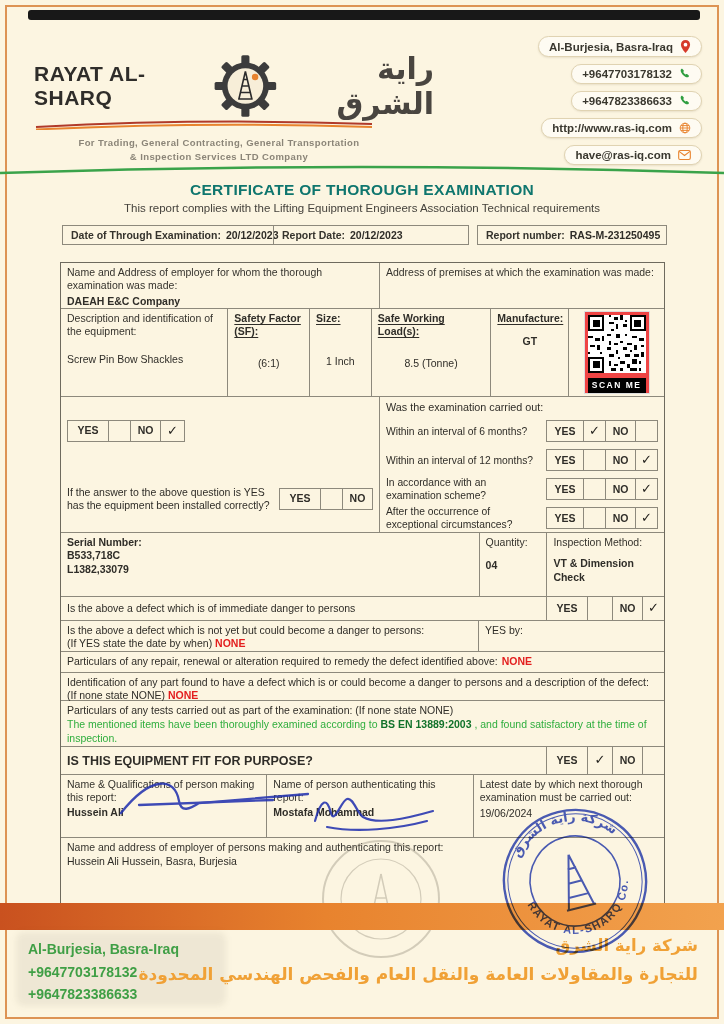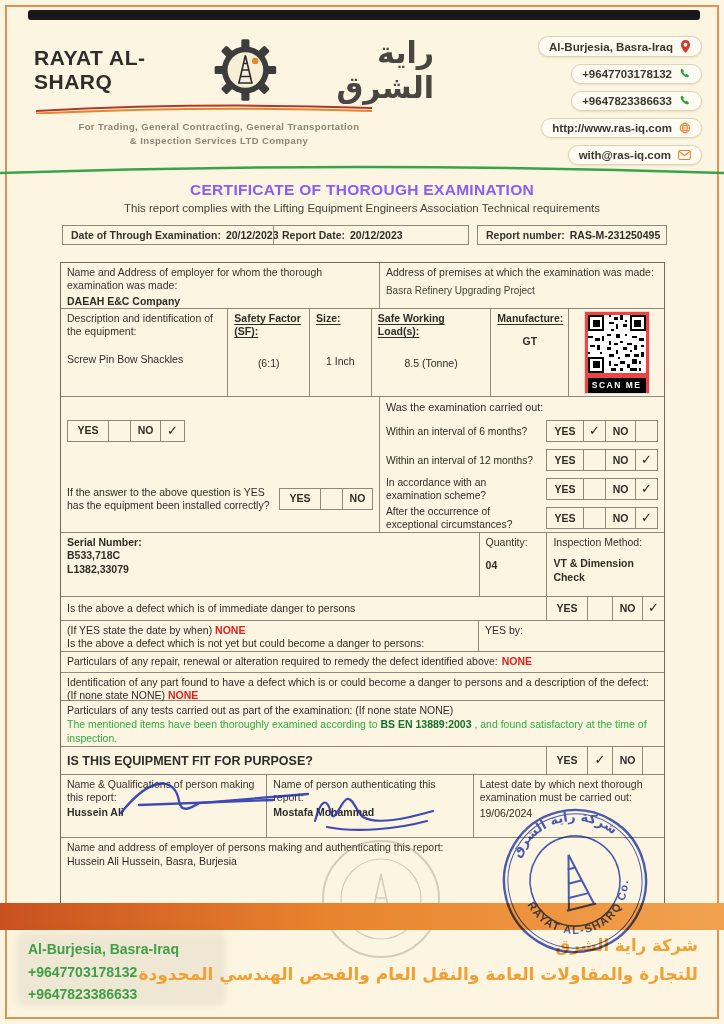--- a/index.html
+++ b/index.html
@@ -3,32 +3,32 @@
 <meta charset="utf-8">
 <style>
   *{margin:0;padding:0;box-sizing:border-box;}
   html,body{background:#e9e1cb;}
   body{font-family:"Liberation Sans","DejaVu Sans",sans-serif;}
   .page{position:relative;width:724px;height:1024px;background:#fcf5e1;overflow:hidden;color:#2f2d28;margin:0 auto;}
   .frame{position:absolute;inset:5px;border:2px solid #dd9354;pointer-events:none;z-index:2;}
   .topbar{position:absolute;left:28px;top:10px;width:672px;height:10px;background:#181818;border-radius:3px;z-index:3;}
 
   
-  .hdr-left{position:absolute;left:34px;top:34px;width:400px;z-index:3;}
+  .hdr-left{position:absolute;left:34px;top:50px;width:400px;z-index:3;}
   .logo-row{display:flex;align-items:center;gap:8px;}
   .co-en{font-size:21px;font-weight:800;color:#2f2d2a;letter-spacing:.5px;}
   .co-ar{font-size:30px;font-weight:700;color:#494540;font-family:"DejaVu Sans",sans-serif;direction:rtl;}
   .swoosh{display:block;margin-top:-4px;}
   .tagline{margin-top:6px;text-align:center;width:370px;font-size:9.5px;color:#8b8578;letter-spacing:.4px;font-weight:600;line-height:1.5;}
   .hdr-right{position:absolute;right:22px;top:36px;display:flex;flex-direction:column;align-items:flex-end;gap:7px;z-index:3;}
   .chip{display:flex;align-items:center;gap:7px;padding:3px 10px;border:1px solid #e0d3b2;border-radius:12px;background:#fefbf2;box-shadow:0 1px 2px rgba(90,70,30,.12);font-weight:700;font-size:11.5px;color:#3a382f;}
 
   .green-curve{position:absolute;left:0;top:160px;z-index:2;}
 
-  .title{position:absolute;left:0;top:181px;width:724px;text-align:center;font-size:15.5px;font-weight:800;color:#8b5cf6;letter-spacing:.3px;z-index:3;}
+  .title{position:absolute;left:0;top:181px;width:724px;text-align:center;font-size:15.5px;font-weight:800;color:#0f766e;letter-spacing:.3px;z-index:3;}
   .subtitle{position:absolute;left:0;top:202px;width:724px;text-align:center;font-size:11.5px;color:#45423c;z-index:3;}
 
   .metarow{position:absolute;left:62px;top:225px;width:605px;display:flex;font-size:10.5px;z-index:3;font-weight:bold;}
   .metabox{border:1px solid #8d897c;padding:3px 8px;white-space:nowrap;}
   .metabox b{margin-left:5px;}
   .mb2{margin-left:-1px;}
   .spacer{flex:1;}
 
   
   .doc{position:absolute;left:60px;top:262px;width:605px;border:1px solid #6e6a5e;font-size:10.5px;line-height:1.28;z-index:3;background:transparent;}
@@ -129,21 +129,21 @@
       <span>http://www.ras-iq.com</span>
       <svg width="12" height="12" viewBox="0 0 14 14">
           <g stroke="#e8832e" fill="none" stroke-width="1.1">
             <circle cx="7" cy="7" r="5.6"></circle>
             <ellipse cx="7" cy="7" rx="2.6" ry="5.6"></ellipse>
             <path d="M1.6 7h10.8M2.3 4.2h9.4M2.3 9.8h9.4"></path>
           </g>
         </svg>
     </div>
     <div class="chip">
-      <span>with@ras-iq.com</span>
+      <span>have@ras-iq.com</span>
       <svg width="13" height="10" viewBox="0 0 14 11">
           <rect x="0.6" y="0.6" width="12.8" height="9.8" rx="1.5" fill="none" stroke="#e8832e" stroke-width="1.2"></rect>
           <path d="M1 1.5l6 4.5 6-4.5" fill="none" stroke="#e8832e" stroke-width="1.2"></path>
         </svg>
     </div>
   </div>
 
   <svg class="green-curve" width="724" height="16" viewBox="0 0 724 16">
     <path d="M0 13 Q 362 1 724 13" stroke="#3aa34a" stroke-width="2.4" fill="none"></path>
   </svg>
@@ -166,21 +166,20 @@
 
   <div class="doc">
 
     <div class="row" style="height:46px;">
       <div class="cell" style="width:320px;">
         <div class="lbl">Name and Address of employer for whom the thorough examination was made:</div>
         <div style="font-weight:600;margin-top:2px;">DAEAH E&amp;C Company</div>
       </div>
       <div class="cell" style="width:285px;">
         <div class="lbl">Address of premises at which the examination was made:</div>
-        <div style="font-size:10px;margin-top:6px;color:#45423a;">Basra Refinery Upgrading Project</div>
       </div>
     </div>
 
     <div class="row" style="height:88px;">
       <div class="cell" style="width:168px;">
         <div class="lbl">Description and identification of the equipment:</div>
         <div style="margin-top:14px;">Screw Pin Bow Shackles</div>
       </div>
       <div class="cell" style="width:82px;">
         <div class="und">Safety Factor (SF):</div>
@@ -347,22 +346,22 @@
     <div class="row" style="height:24px;">
       <div class="cell" style="flex:1;display:flex;align-items:center;">Is the above a defect which is of immediate danger to persons</div>
       <div class="stripcell" style="width:40px;border-left:none;">YES</div>
       <div class="stripcell chk" style="width:25px;"></div>
       <div class="stripcell" style="width:30px;">NO</div>
       <div class="stripcell chk" style="width:22px;">✓</div>
     </div>
 
     <div class="row" style="height:31px;">
       <div class="cell" style="width:418px;">
+        <div>Is the above a defect which is not yet but could become a danger to persons:</div>
         <div><span>(If YES state the date by when)</span> <span class="red">NONE</span></div>
-        <div>Is the above a defect which is not yet but could become a danger to persons:</div>
       </div>
       <div class="cell" style="flex:1;">YES by:</div>
     </div>
 
     <div class="row" style="height:21px;">
       <div class="cell" style="flex:1;display:flex;align-items:center;gap:4px;">
         <span>Particulars of any repair, renewal or alteration required to remedy the defect identified above:</span>
         <span class="red">NONE</span>
       </div>
     </div>

